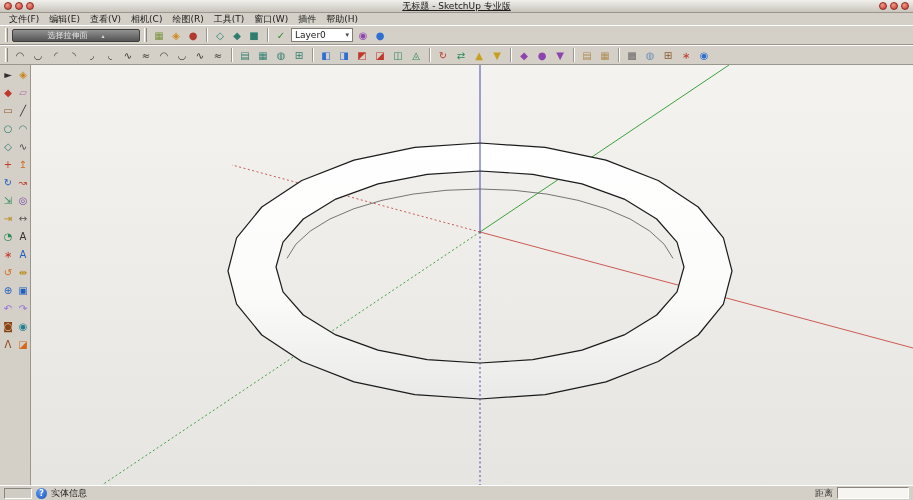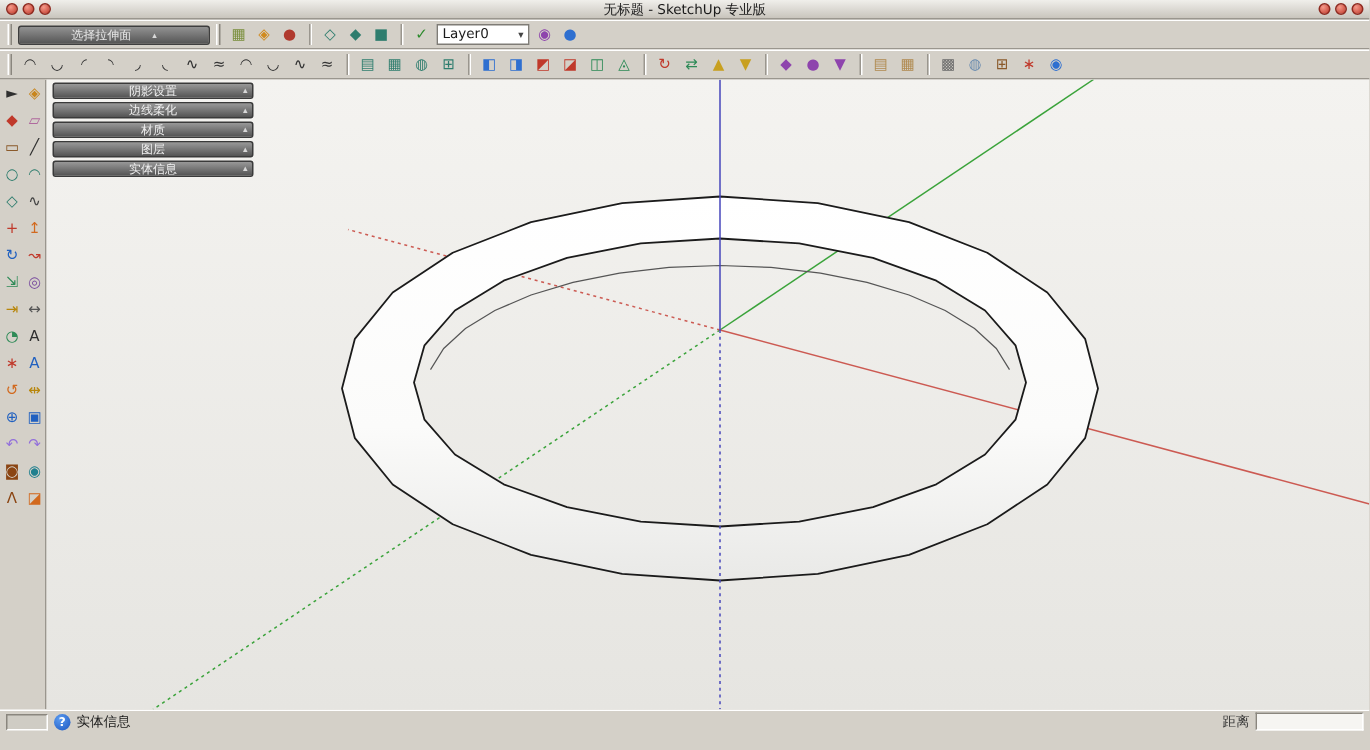--- a/index.html
+++ b/index.html
@@ -2,21 +2,21 @@
 <html><head>
 <meta charset="utf-8">
 <style>
   *{box-sizing:border-box;margin:0;padding:0;}
   html,body{width:913px;height:500px;overflow:hidden;}
   body{font-family:"DejaVu Sans","Liberation Sans",sans-serif;background:#d4d0c8;color:#1a1a1a;}
   #app{width:913px;height:500px;display:flex;flex-direction:column;background:#d4d0c8;}
 
   
   .titlebar{height:13px;position:relative;display:flex;align-items:center;justify-content:center;
-    background:linear-gradient(#f0efeb,#c9c5bd);border-bottom:1px solid #9a968e;font-size:9px;}
+    background:linear-gradient(#f0efeb,#c9c5bd);border-bottom:1px solid #9a968e;font-size:9px;text-decoration:underline;}
   .tb-buttons{position:absolute;top:2px;display:flex;gap:3px;}
   .tb-buttons.left{left:4px;} .tb-buttons.right{right:4px;}
   .tb-btn{width:8px;height:8px;border-radius:50%;border:1px solid #8e2a20;
     background:radial-gradient(circle at 35% 30%,#f59a8a,#c0392b);cursor:pointer;}
 
   
   .menubar{height:12px;display:flex;align-items:center;padding-left:4px;font-size:9px;background:#d4d0c8;}
   .menu-item{padding:0 5px;cursor:pointer;white-space:nowrap;}
 
   
@@ -74,20 +74,31 @@
       <span class="tb-btn"></span>
     </div>
     <span>无标题 - SketchUp 专业版</span>
     <div class="tb-buttons right">
       <span class="tb-btn"></span>
       <span class="tb-btn"></span>
       <span class="tb-btn"></span>
     </div>
   </div>
 
+  <div class="menubar" id="menubar">
+      <span class="menu-item">文件(F)</span>
+      <span class="menu-item">编辑(E)</span>
+      <span class="menu-item">查看(V)</span>
+      <span class="menu-item">相机(C)</span>
+      <span class="menu-item">绘图(R)</span>
+      <span class="menu-item">工具(T)</span>
+      <span class="menu-item">窗口(W)</span>
+      <span class="menu-item">插件</span>
+      <span class="menu-item">帮助(H)</span>
+    </div>
 
   <div class="toolbar">
     <span class="grip"></span>
     <button class="catalog">
       <span>选择拉伸面</span>
       <span class="arrow">▴</span>
     </button>
     <span class="grip"></span>
     <span class="tb-group" id="tb1-browsers">
         <span class="tb-icon" style="color: rgb(122, 143, 60);">▦</span>
@@ -206,42 +217,20 @@
           </defs>
           <line x1="449" y1="167" x2="698" y2="0" stroke="#3aa33a" stroke-width="1"></line>
           <line x1="449" y1="167" x2="71" y2="420" stroke="#3aa33a" stroke-width="1" stroke-dasharray="2,2.5"></line>
           <line x1="449" y1="167" x2="882" y2="283" stroke="#cc5a52" stroke-width="1"></line>
           <line x1="449" y1="167" x2="201" y2="100" stroke="#cc5a52" stroke-width="1" stroke-dasharray="2,2.5"></line>
           <path d="M 701.0,206.0 L 692.4,239.1 L 667.2,270.0 L 627.2,296.5 L 575.0,316.9 L 514.2,329.6 L 449.0,334.0 L 383.8,329.6 L 323.0,316.9 L 270.8,296.5 L 230.8,270.0 L 205.6,239.1 L 197.0,206.0 L 205.6,172.9 L 230.8,142.0 L 270.8,115.5 L 323.0,95.1 L 383.8,82.4 L 449.0,78.0 L 514.2,82.4 L 575.0,95.1 L 627.2,115.5 L 667.2,142.0 L 692.4,172.9 Z M 653.0,202.0 L 646.0,226.8 L 625.7,250.0 L 593.2,269.9 L 551.0,285.1 L 501.8,294.7 L 449.0,298.0 L 396.2,294.7 L 347.0,285.1 L 304.8,269.9 L 272.3,250.0 L 252.0,226.8 L 245.0,202.0 L 252.0,177.2 L 272.3,154.0 L 304.8,134.1 L 347.0,118.9 L 396.2,109.3 L 449.0,106.0 L 501.8,109.3 L 551.0,118.9 L 593.2,134.1 L 625.7,154.0 L 646.0,177.2 Z" fill-rule="evenodd" fill="url(#ringGrad)" stroke="#1b1b1b" stroke-width="1.2" stroke-linejoin="round"></path>
           <polyline points="256.0,193.4 264.8,179.3 279.3,166.0 298.9,154.0 323.0,143.7 351.0,135.3 382.0,129.1 415.0,125.3 449.0,124.0 483.0,125.3 516.0,129.1 547.0,135.3 575.0,143.7 599.1,154.0 618.7,166.0 633.2,179.3 642.0,193.4" fill="none" stroke="#555555" stroke-width="0.8"></polyline>
           <line x1="449" y1="0" x2="449" y2="167" stroke="#4646bb" stroke-width="1"></line>
           <line x1="449" y1="167" x2="449" y2="420" stroke="#4646bb" stroke-width="1" stroke-dasharray="2,2.5"></line>
         </svg>
-      <div class="tray" id="tray">
-          <div class="tray-header">
-            <span>阴影设置</span>
-            <span class="tray-arrow">▴</span>
-          </div>
-          <div class="tray-header">
-            <span>边线柔化</span>
-            <span class="tray-arrow">▴</span>
-          </div>
-          <div class="tray-header">
-            <span>材质</span>
-            <span class="tray-arrow">▴</span>
-          </div>
-          <div class="tray-header">
-            <span>图层</span>
-            <span class="tray-arrow">▴</span>
-          </div>
-          <div class="tray-header">
-            <span>实体信息</span>
-            <span class="tray-arrow">▴</span>
-          </div>
-        </div>
     </div>
   </div>
 
   <div class="statusbar">
     <span class="status-slot"></span>
     <span class="help-icon">?</span>
     <span>实体信息</span>
     <span class="spacer"></span>
     <span class="measure-label">距离</span>
     <input class="measure-input" value="" style="">

